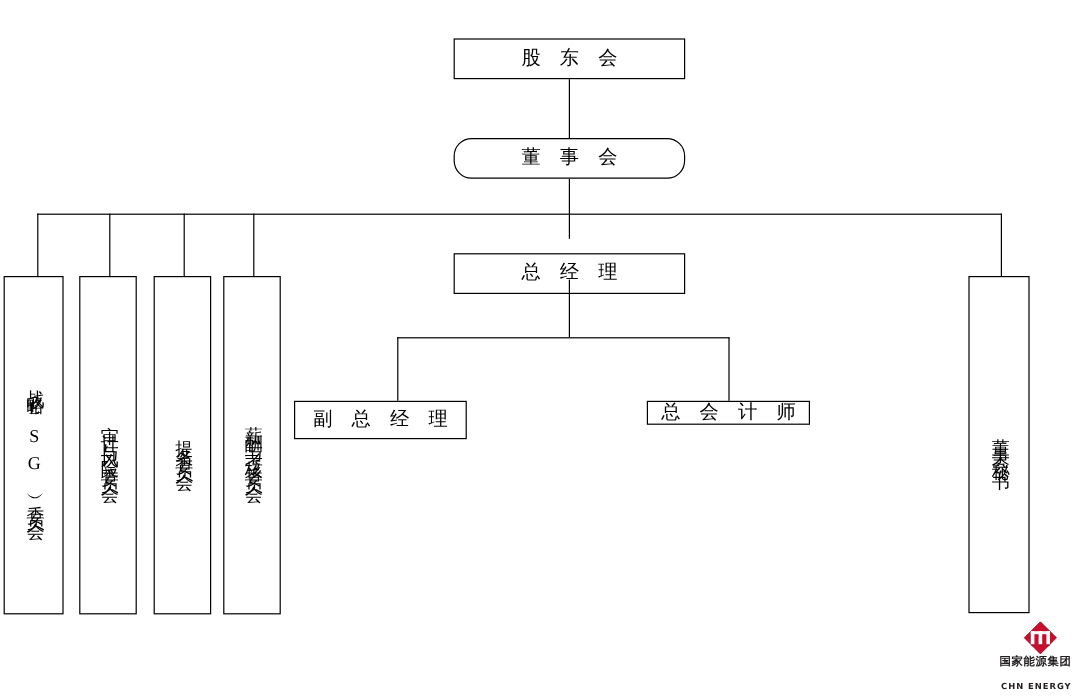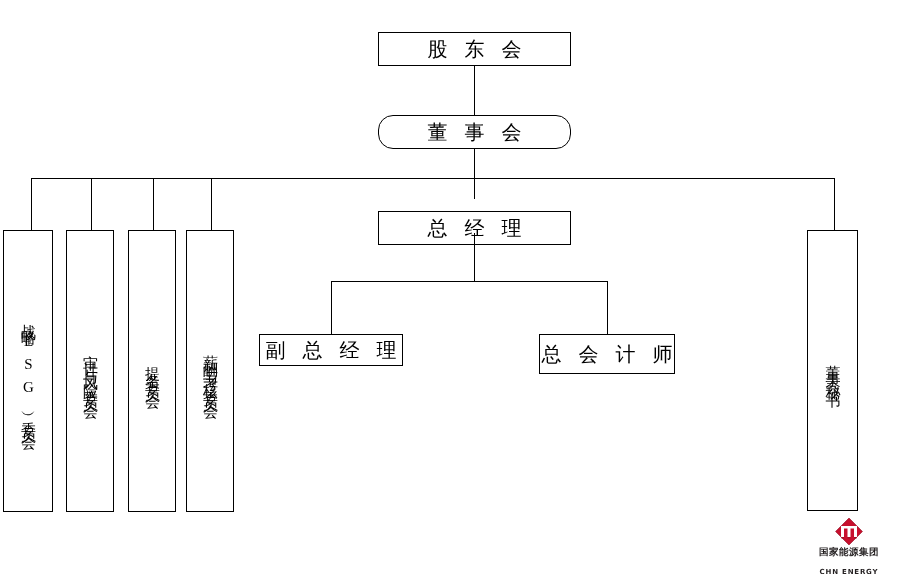--- a/index.html
+++ b/index.html
@@ -24,21 +24,21 @@
     position: absolute;
     border: 1px solid #000000;
     background: #ffffff;
     display: flex;
     align-items: center;
     justify-content: center;
     color: #000000;
   }
 
   .node .node-label {
-    font-size: 20px;
+    font-size: 16px;
     letter-spacing: 6px;
     text-indent: 6px;
     white-space: nowrap;
     line-height: 1;
   }
 
   
   .node.vertical .node-label {
     writing-mode: vertical-rl;
     text-orientation: upright;
@@ -103,25 +103,25 @@
   </div>
 
   <div class="node" id="node-board" style="left:378px; top:115px; width:193px; height:34px;border-radius:15px;">
     <span class="node-label">董 事 会</span>
   </div>
 
   <div class="node" id="node-gm" style="left:378px; top:199px; width:193px; height:34px;margin-top:12px;">
     <span class="node-label">总 经 理</span>
   </div>
 
-  <div class="node" id="node-deputy-gm" style="left:259px; top:334px; width:144px; height:32px;text-align:center;">
+  <div class="node" id="node-deputy-gm" style="left:245px; top:334px; width:144px; height:32px;text-align:center;">
     <span class="node-label">副 总 经 理</span>
   </div>
 
-  <div class="node" id="node-chief-accountant" style="left:539px; top:334px; width:136px; height:40px;">
+  <div class="node" id="node-chief-accountant" style="left:539px; top:334px; width:136px; height:20px;">
     <span class="node-label">总 会 计 师</span>
   </div>
 
   <div class="node vertical" id="node-committee-strategy" style="left:3px; top:230px; width:50px; height:282px;">
     <span class="node-label">战略（ESG）委员会</span>
   </div>
 
   <div class="node vertical" id="node-committee-audit" style="left:66px; top:230px; width:48px; height:282px;">
     <span class="node-label">审计与风险委员会</span>
   </div>
@@ -149,21 +149,21 @@
   <div class="edge-v" style="left:153px; top:178px; height:52px;"></div>
   <div class="edge-v" style="left:211px; top:178px; height:52px;"></div>
 
   <div class="edge-v" style="left:834px; top:178px; height:52px;"></div>
 
   <div class="edge-v" style="left:474px; top:233px; height:48px;"></div>
   <div class="edge-h" style="left:331px; top:281px; width:277px;"></div>
   <div class="edge-v" style="left:331px; top:281px; height:53px;"></div>
   <div class="edge-v" style="left:607px; top:281px; height:53px;"></div>
 
-  <div id="brand-logo" style="left:805px; top:518px; width:88px; height:52px;">
+  <div id="brand-logo" style="left:805px; top:518px; width:88px; height:52px;align-items:flex-end;">
     <div class="logo-mark">
       <svg width="52" height="27" viewBox="0 0 104 54" xmlns="http://www.w3.org/2000/svg">
         <g transform="translate(52,27) rotate(45)">
           <rect x="-19" y="-19" width="38" height="38" fill="#c8102e"></rect>
         </g>
         <g transform="translate(52,27) rotate(45)">
           <rect x="-19" y="-19" width="38" height="38" fill="none" stroke="#8f0b20" stroke-width="1.2"></rect>
         </g>
         <g fill="#ffffff">
           <rect x="36" y="16" width="6" height="22"></rect>

